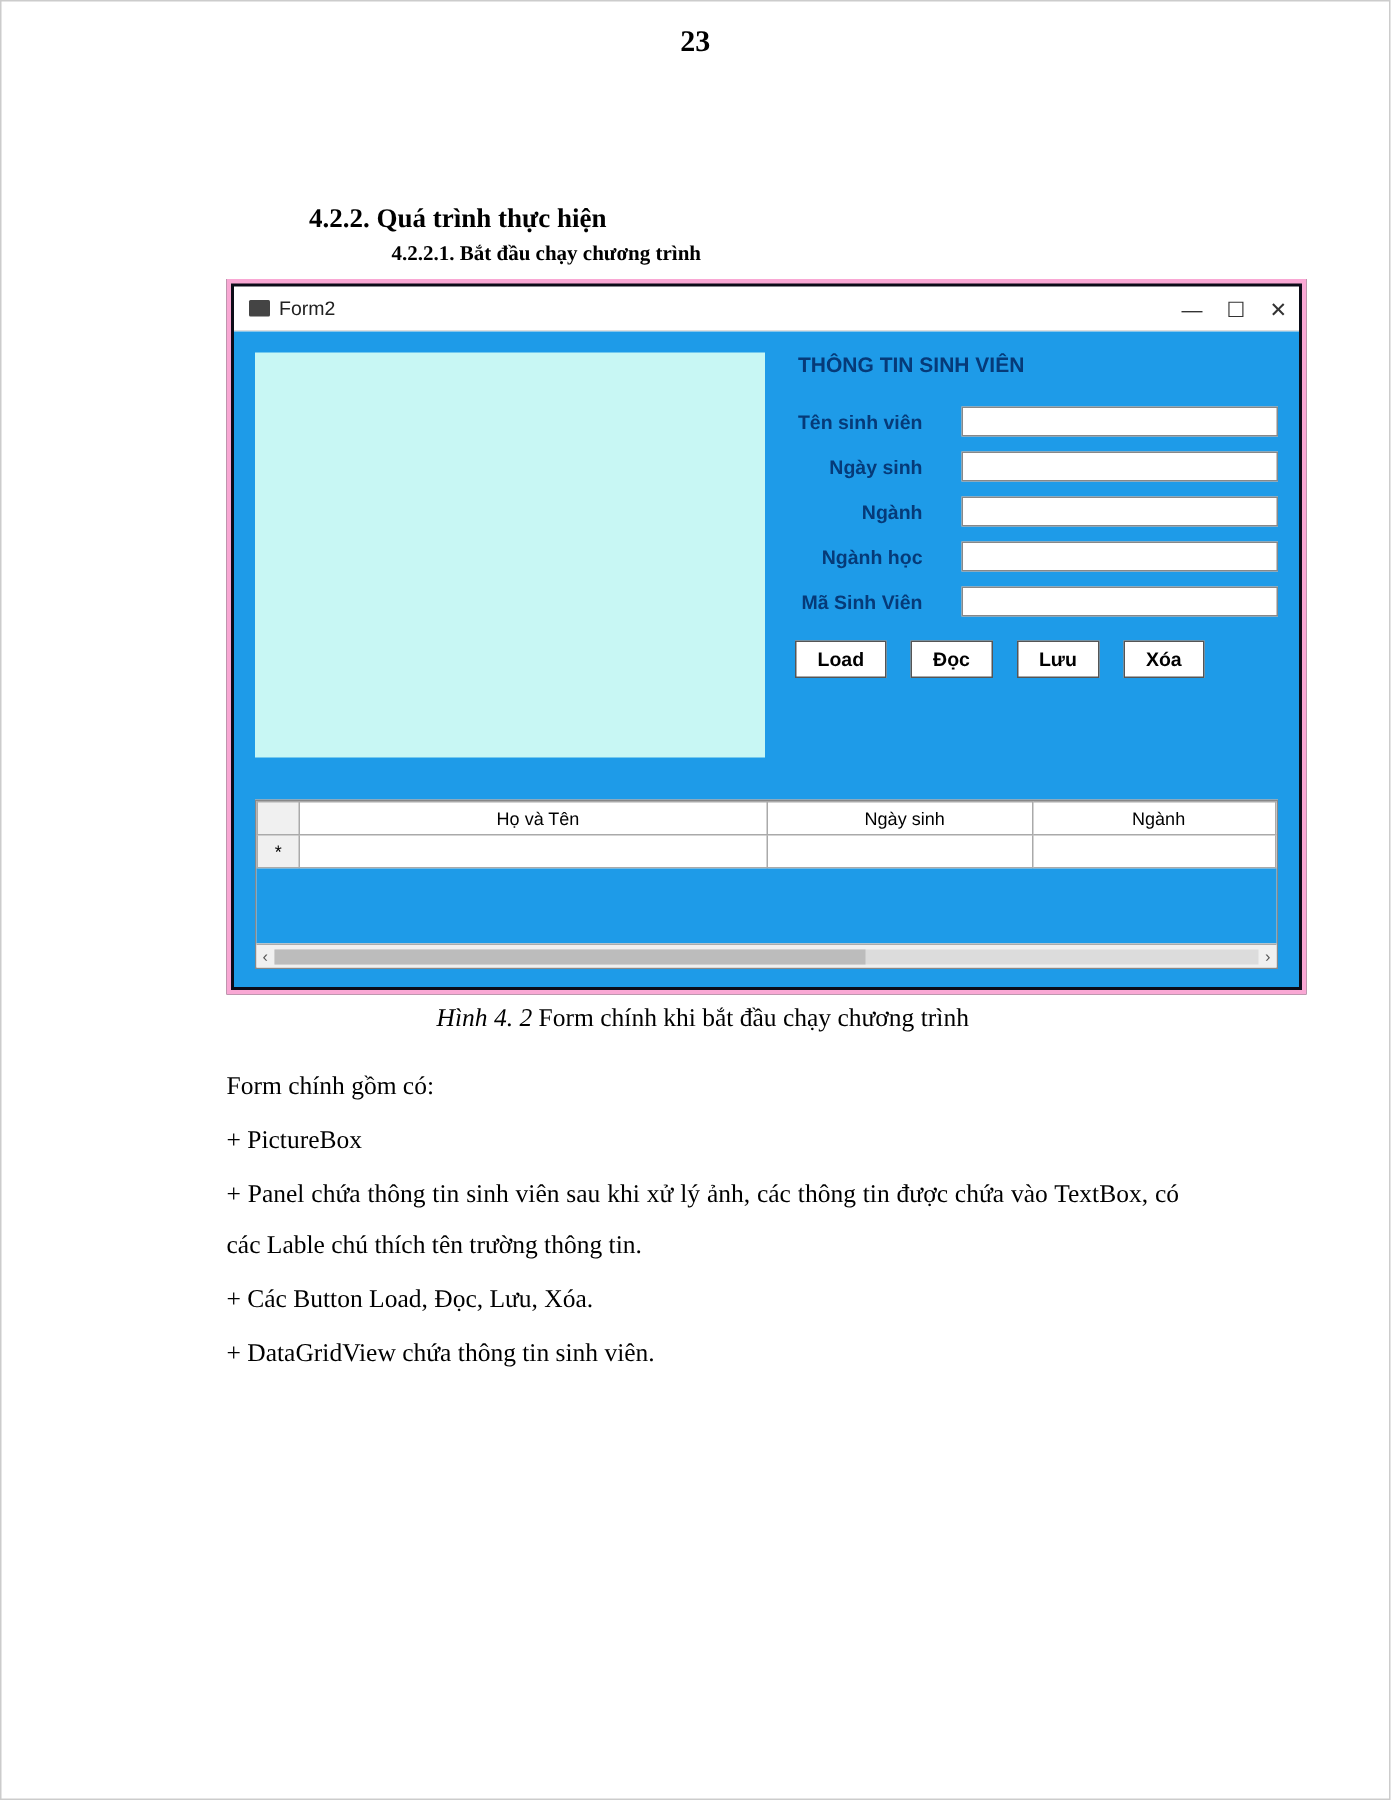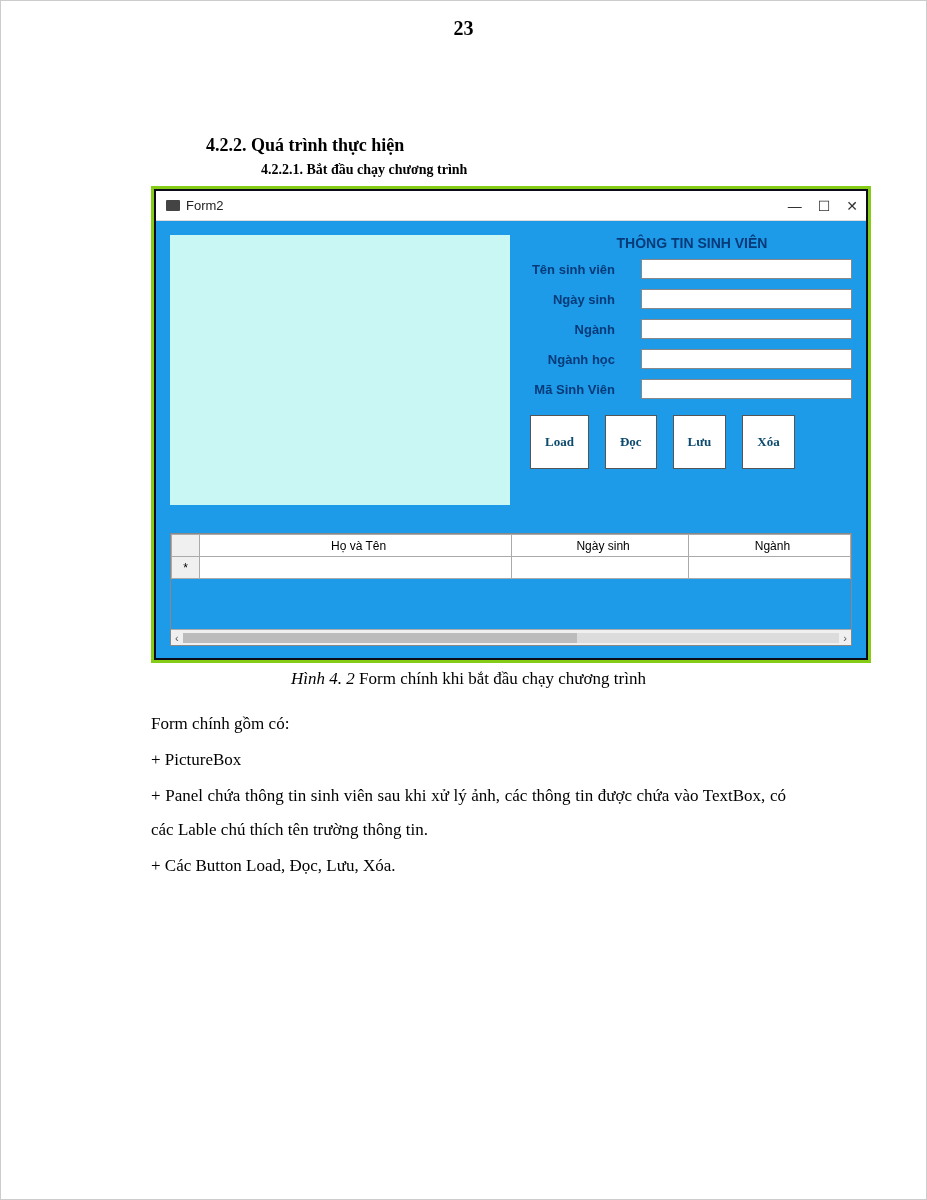--- a/index.html
+++ b/index.html
@@ -32,21 +32,21 @@
     font-weight: bold;
     font-size: 14px;
     margin-left: 110px;
     margin-bottom: 8px;
   }
 
   
   .screenshot {
     width: 720px;
     margin: 0 auto;
-    border: 3px solid #84cc16;
+    border: 3px solid #f9a8d4;
     background: #0c0c18;
     padding: 2px;
   }
   .win {
     background: #fff;
     width: 100%;
   }
   .titlebar {
     height: 30px;
     display: flex;
@@ -83,23 +83,23 @@
   }
   .info-panel {
     background: #1e9be8;
     flex: 1;
     font-family: Arial, sans-serif;
   }
   .panel-title {
     color: #063a78;
     font-weight: bold;
     font-size: 14px;
-    text-align:center;
+    text-align:left;
     padding-left: 6px;
-    margin-bottom: 8px;
+    margin-bottom: 20px;
   }
   .field-row {
     display:flex;
     align-items:center;
     margin-bottom: 10px;
   }
   .field-label {
     width: 115px;
     text-align: right;
     padding-right: 26px;
@@ -115,25 +115,25 @@
   }
   .btn-row {
     display:flex;
     gap: 16px;
     margin-top: 16px;
     padding-left: 4px;
   }
   .btn {
     background:#fff;
     border: 1px solid #555;
-    color: #0c4a6e;
+    color: #000000;
     font-weight: bold;
     font-size: 13px;
-    padding: 18px 14px;
-    font-family: Liberation Serif, serif;
+    padding: 4px 14px;
+    font-family: Liberation Sans, sans-serif;
     cursor: pointer;
   }
 
   .grid-area {
     margin-top: 28px;
     background:#fff;
     border: 1px solid #888;
     font-family: "Segoe UI", Arial, sans-serif;
     font-size: 12px;
   }
@@ -289,14 +289,15 @@
 
   <div class="caption">
     <span class="fig-label">Hình 4. 2</span><span> Form chính khi bắt đầu chạy chương trình</span>
   </div>
 
   <div class="body-text">
     <p>Form chính gồm có:</p>
     <p>+ PictureBox</p>
     <p>+ Panel chứa thông tin sinh viên sau khi xử lý ảnh, các thông tin được chứa vào TextBox, có các Lable chú thích tên trường thông tin.</p>
     <p>+ Các Button Load, Đọc, Lưu, Xóa.</p>
+    <p>+ DataGridView chứa thông tin sinh viên.</p>
   </div>
 </div>
 
 </body></html>

